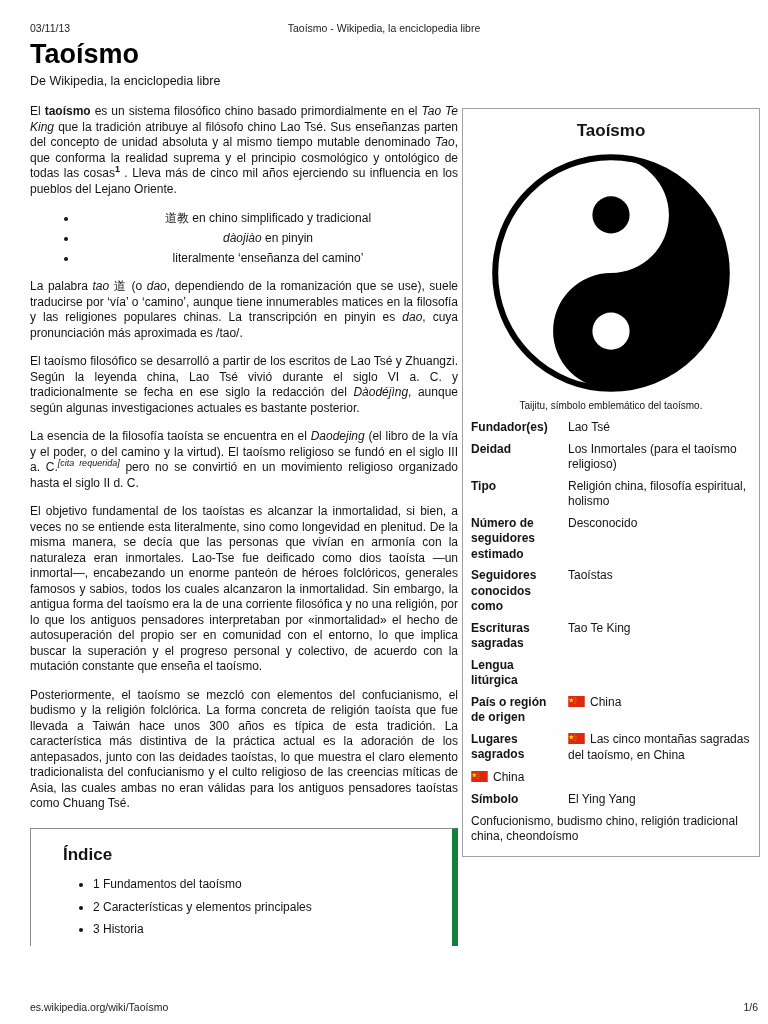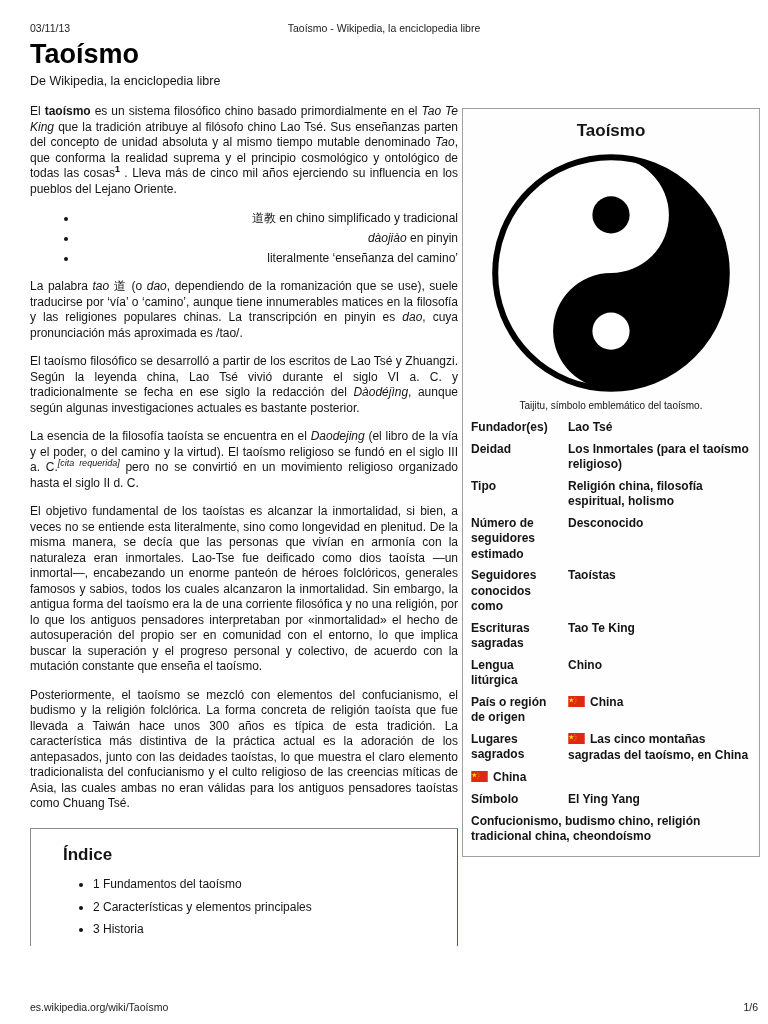--- a/index.html
+++ b/index.html
@@ -19,40 +19,40 @@
   .hdr-title { display:block; text-align:center; }
 
   .title { position:absolute; top:31px; left:30px; font-size:27px; font-weight:bold; color:#000; }
   .subtitle { position:absolute; top:66px; left:30px; font-size:12.5px; }
 
   .body-col {
     position:absolute; top:96px; left:30px; width:428px;
     font-size:12px; line-height:15.5px; text-align:justify;
   }
   .body-col p { margin-bottom:13px; }
-  ul.bullets { margin:0 0 13px 48px; list-style:disc; text-align:right; }
+  ul.bullets { margin:0 0 13px 48px; list-style:disc; text-align:center; }
   ul.bullets li { margin-bottom:4px; line-height:16px; }
 
   .infobox {
     position:absolute; top:100px; left:462px; width:298px;
     border:1px solid #a0a0a0; background:#fefefe;
     padding:12px 8px 8px 8px; font-size:12px;
   }
   .ib-title { text-align:center; font-weight:bold; font-size:17px; margin-bottom:12px; }
   .ib-img { display:block; margin:0 auto; }
   .ib-caption { text-align:center; font-size:10px; margin:7px 0 6px; }
   .ib-rows { margin-top:2px; }
   .ib-row { display:flex; padding:3px 0; }
   .ib-label { width:97px; flex-shrink:0; font-weight:bold; line-height:15.5px; padding-right:20px; }
-  .ib-value { flex:1; line-height:15.5px;font-weight:bold; }
+  .ib-value { flex:1; line-height:15.5px; }
   .flag { display:inline-block; margin-right:5px; vertical-align:-1px; }
 
   .toc {
     margin-top:16px; min-height:118px;
-    border-top:1px solid #8a8a8a; border-left:1px solid #8a8a8a; border-right:1px solid #15803d;
+    border-top:1px solid #8a8a8a; border-left:1px solid #8a8a8a; border-right:6px solid #15803d;
     padding:18px 0 0 32px; text-align:left;
   }
   .toc-title { font-weight:bold; font-size:17px; margin-bottom:15px; }
   .toc ul { margin-left:30px; list-style:disc; }
   .toc li { margin-bottom:7px; font-size:12px; cursor:pointer; }
 
   .ftr { position:absolute; bottom:19px; left:30px; right:10px; font-size:10.5px; color:#222; }
   .ftr-page { position:absolute; right:0; top:0; }
 </style>
 </head>
@@ -161,23 +161,20 @@
 
         <div class="ib-row">
           <div class="ib-label">Escrituras sagradas</div>
           <div class="ib-value">
             <span>Tao Te King</span>
           </div>
         </div>
 
         <div class="ib-row">
           <div class="ib-label">Lengua litúrgica</div>
-          <div class="ib-value">
-            <span>Chino</span>
-          </div>
         </div>
 
         <div class="ib-row">
           <div class="ib-label">País o región de origen</div>
           <div class="ib-value">
             <span class="flag">
               <svg width="17" height="11" viewBox="0 0 30 20">
                 <rect width="30" height="20" fill="#de2910"></rect>
                 <polygon points="5.5,2.5 6.7,6.1 10.5,6.1 7.4,8.4 8.6,12 5.5,9.7 2.4,12 3.6,8.4 0.5,6.1 4.3,6.1" fill="#ffde00"></polygon>
                 <circle cx="12" cy="3" r="0.9" fill="#ffde00"></circle>

